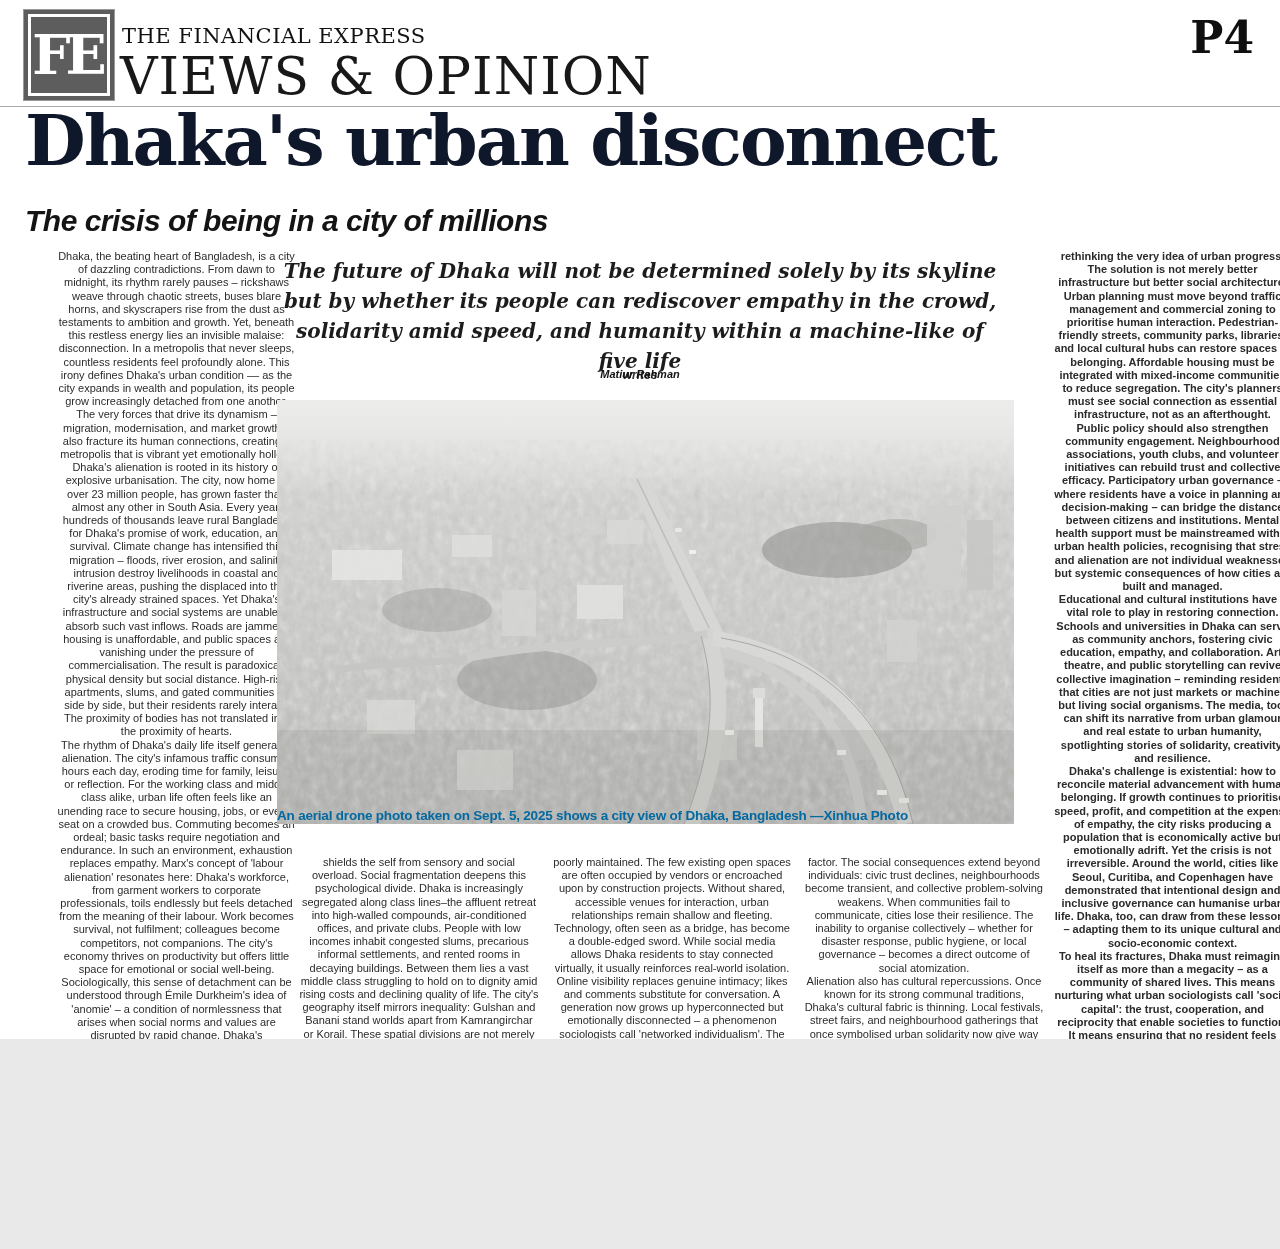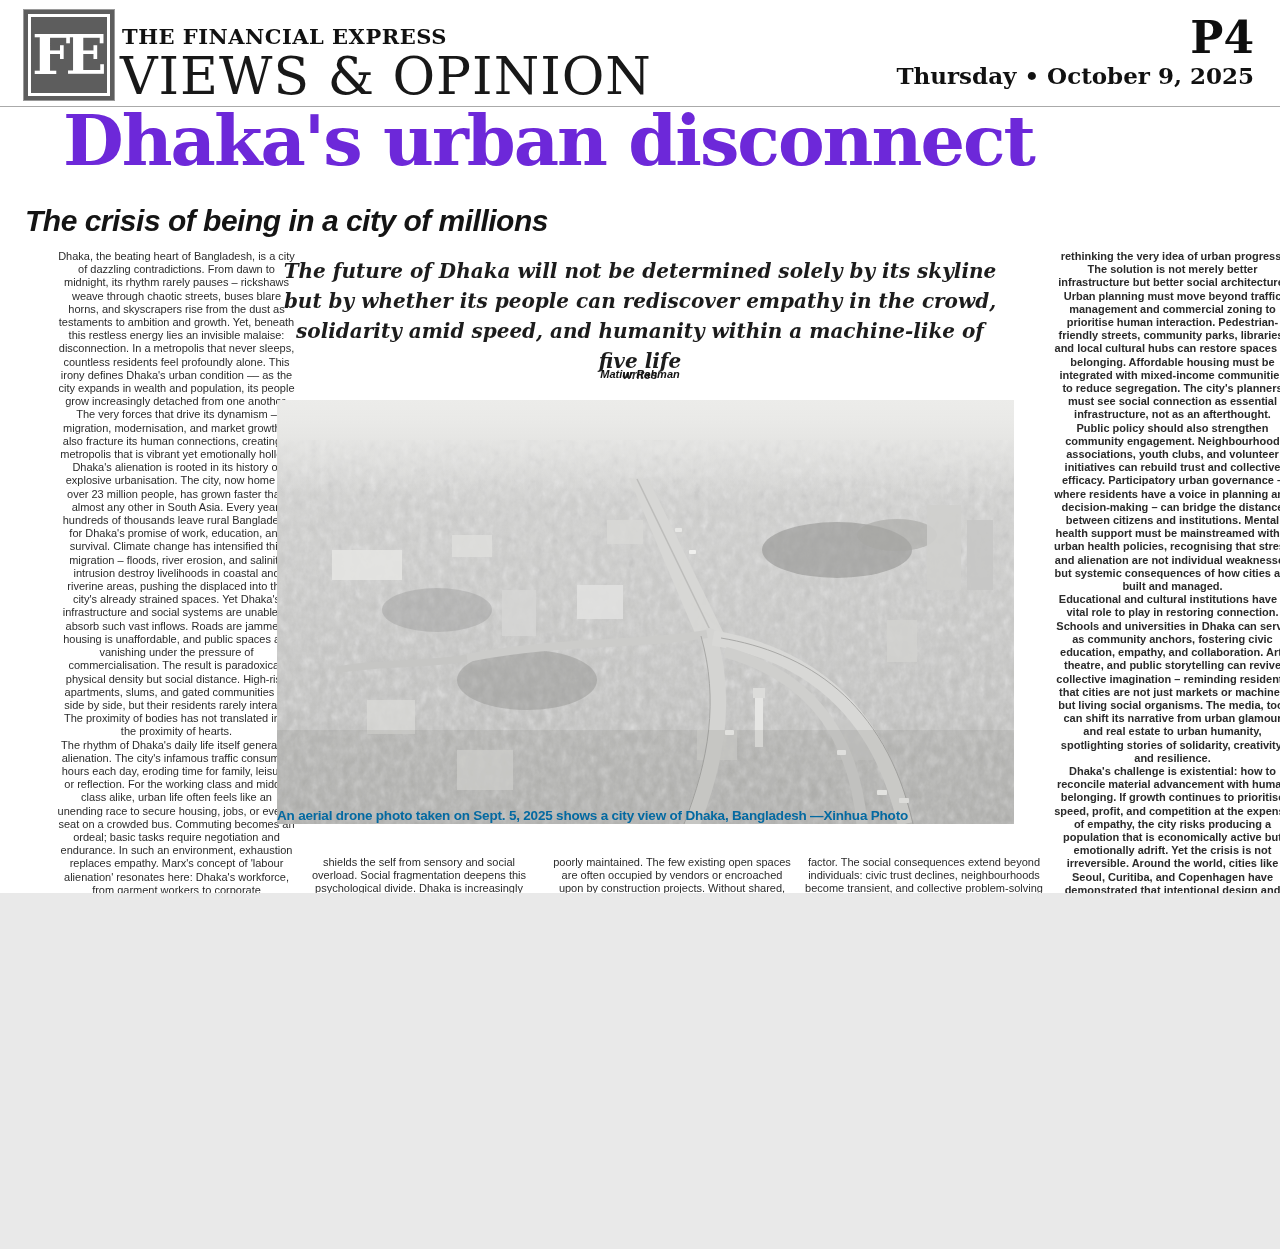--- a/index.html
+++ b/index.html
@@ -1,35 +1,35 @@
 <!DOCTYPE html>
 <html><head>
 <meta charset="utf-8">
 <style>
   html,body{margin:0;padding:0;background:#e9e9e9;}
   .page{
-    position:relative;width:1280px;height:893px;background:#ffffff;
+    position:relative;width:1280px;height:1039px;background:#ffffff;
     font-family:"Liberation Sans",sans-serif;color:#2e2e2e;overflow:hidden;
     margin:0 auto;
   }
   
   .masthead{position:absolute;top:0;left:0;right:0;height:106px;}
   .logo{
     position:absolute;left:24px;top:10px;width:90px;height:90px;
     background:#5d5d5d;outline:1px solid #9a9a9a;
     box-shadow:inset 0 0 0 4px #5d5d5d, inset 0 0 0 7px #ffffff;
     display:flex;align-items:center;justify-content:center;
   }
   .logo span{
     font-family:"DejaVu Serif",serif;font-weight:bold;color:#ffffff;
     font-size:54px;letter-spacing:-5px;line-height:1;padding-right:4px;
   }
   .brand{
     position:absolute;left:122px;top:24px;
-    font-family:"DejaVu Serif",serif;font-weight:bold;font-size:21px;
+    font-family:"DejaVu Serif",serif;font-weight:normal;font-size:21px;
     letter-spacing:.5px;color:#111;
   }
   .section-title{
     position:absolute;left:120px;top:46px;
     font-family:"DejaVu Serif",serif;font-size:52px;color:#181818;
     letter-spacing:1px;
   }
   .page-number{
     position:absolute;right:26px;top:16px;
     font-family:"DejaVu Serif",serif;font-weight:bold;font-size:44px;color:#0f0f0f;
@@ -39,21 +39,21 @@
     position:absolute;right:26px;top:62px;
     font-family:"DejaVu Serif",serif;font-weight:bold;font-size:23px;color:#111;
   }
   .rule-top{position:absolute;top:106px;left:0;right:0;height:1px;background:#aaa;}
   .rule-bottom{position:absolute;top:1242px;left:18px;right:18px;height:2px;background:#4a4a4a;}
 
   
   .headline{
     position:absolute;left:25px;top:104px;width:900px;
     font-family:"DejaVu Serif",serif;font-weight:bold;font-size:70px;
-    letter-spacing:-2px;color:#6d28d9;line-height:1.05;white-space:nowrap;margin-left:38px;
+    letter-spacing:-2px;color:#0f172a;line-height:1.05;white-space:nowrap;
   }
   .subhead{
     position:absolute;left:25px;top:204px;width:700px;
     font-style:italic;font-weight:bold;font-size:30px;color:#141414;
     letter-spacing:-.5px;
   }
 
   
   .bodytext{
     font-size:11px;line-height:13.2px;color:#2b2b2b;
@@ -99,21 +99,20 @@
 
 <div class="page">
 
   <div class="masthead">
     <div class="logo">
       <span>FE</span>
     </div>
     <div class="brand">THE FINANCIAL EXPRESS</div>
     <div class="section-title">VIEWS &amp; OPINION</div>
     <div class="page-number">P4</div>
-    <div class="issue-date">Thursday • October 9, 2025</div>
   </div>
   <div class="rule-top"></div>
 
   <div class="headline">Dhaka's urban disconnect</div>
   <div class="subhead">The crisis of being in a city of millions</div>
 
   <div class="bodytext col-left">Dhaka, the beating heart of Bangladesh, is a city of dazzling contradictions. From dawn to midnight, its rhythm rarely pauses – rickshaws weave through chaotic streets, buses blare horns, and skyscrapers rise from the dust as testaments to ambition and growth. Yet, beneath this restless energy lies an invisible malaise: disconnection. In a metropolis that never sleeps, countless residents feel profoundly alone. This irony defines Dhaka's urban condition –– as the city expands in wealth and population, its people grow increasingly detached from one another. The very forces that drive its dynamism – migration, modernisation, and market growth – also fracture its human connections, creating a metropolis that is vibrant yet emotionally hollow.
 Dhaka's alienation is rooted in its history of explosive urbanisation. The city, now home to over 23 million people, has grown faster than almost any other in South Asia. Every year, hundreds of thousands leave rural Bangladesh for Dhaka's promise of work, education, and survival. Climate change has intensified this migration – floods, river erosion, and salinity intrusion destroy livelihoods in coastal and riverine areas, pushing the displaced into the city's already strained spaces. Yet Dhaka's infrastructure and social systems are unable to absorb such vast inflows. Roads are jammed, housing is unaffordable, and public spaces are vanishing under the pressure of commercialisation. The result is paradoxical: physical density but social distance. High-rise apartments, slums, and gated communities sit side by side, but their residents rarely interact. The proximity of bodies has not translated into the proximity of hearts.
 The rhythm of Dhaka's daily life itself generates alienation. The city's infamous traffic consumes hours each day, eroding time for family, leisure, or reflection. For the working class and middle class alike, urban life often feels like an unending race to secure housing, jobs, or even a seat on a crowded bus. Commuting becomes an ordeal; basic tasks require negotiation and endurance. In such an environment, exhaustion replaces empathy. Marx's concept of 'labour alienation' resonates here: Dhaka's workforce, from garment workers to corporate professionals, toils endlessly but feels detached from the meaning of their labour. Work becomes survival, not fulfilment; colleagues become competitors, not companions. The city's economy thrives on productivity but offers little space for emotional or social well-being.
 Sociologically, this sense of detachment can be understood through Émile Durkheim's idea of 'anomie' – a condition of normlessness that arises when social norms and values are disrupted by rapid change. Dhaka's transformation from a small town into a megacity within a few decades has dismantled many of its traditional social structures. Nuclear households replace extended families; neighbourhood solidarity has given way to anonymity. In the relentless churn of urban life, people struggle to find shared values or stable reference points. Georg Simmel's classic analysis of metropolitan existence also applies: to cope with the overstimulation of urban life – noise, crowds, deadlines, and pollution – individuals adopt a 'blasé attitude', emotionally withdrawing as a form of protection. In Dhaka's context, this manifests in hurried glances, brief conversations, and an unspoken indifference that</div>

